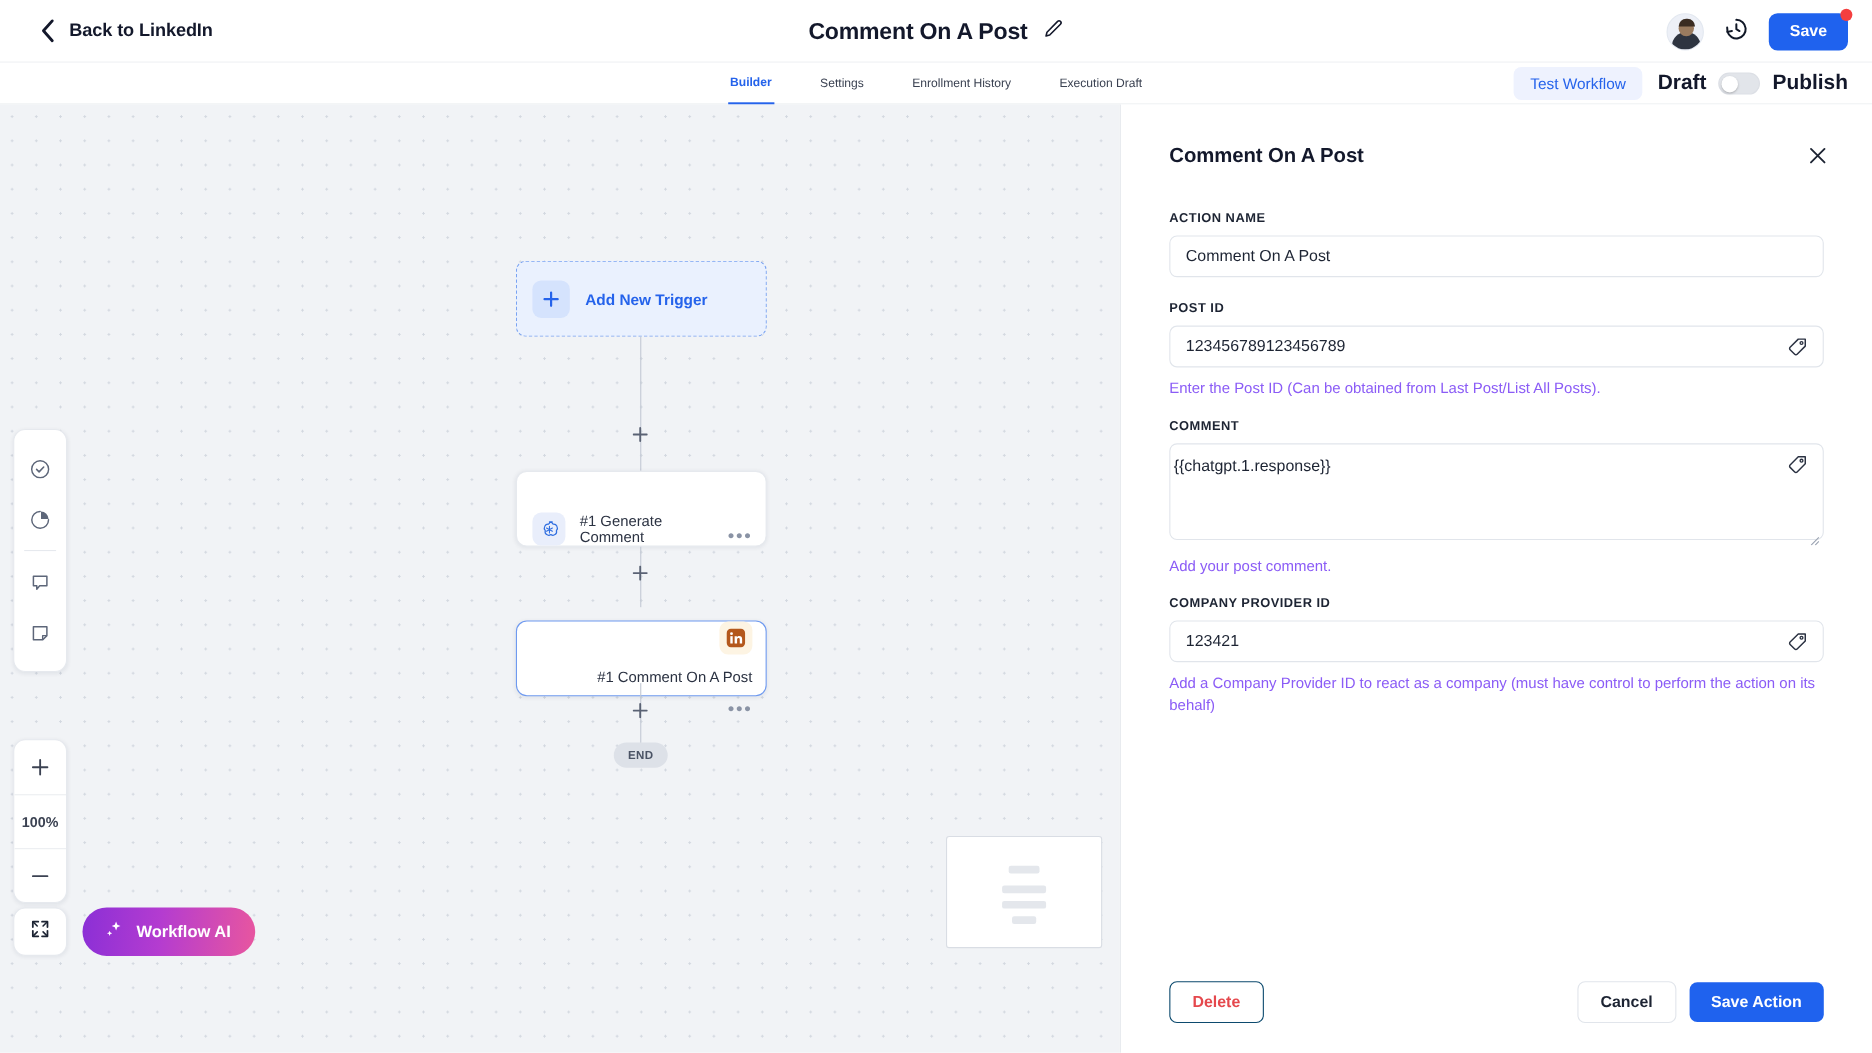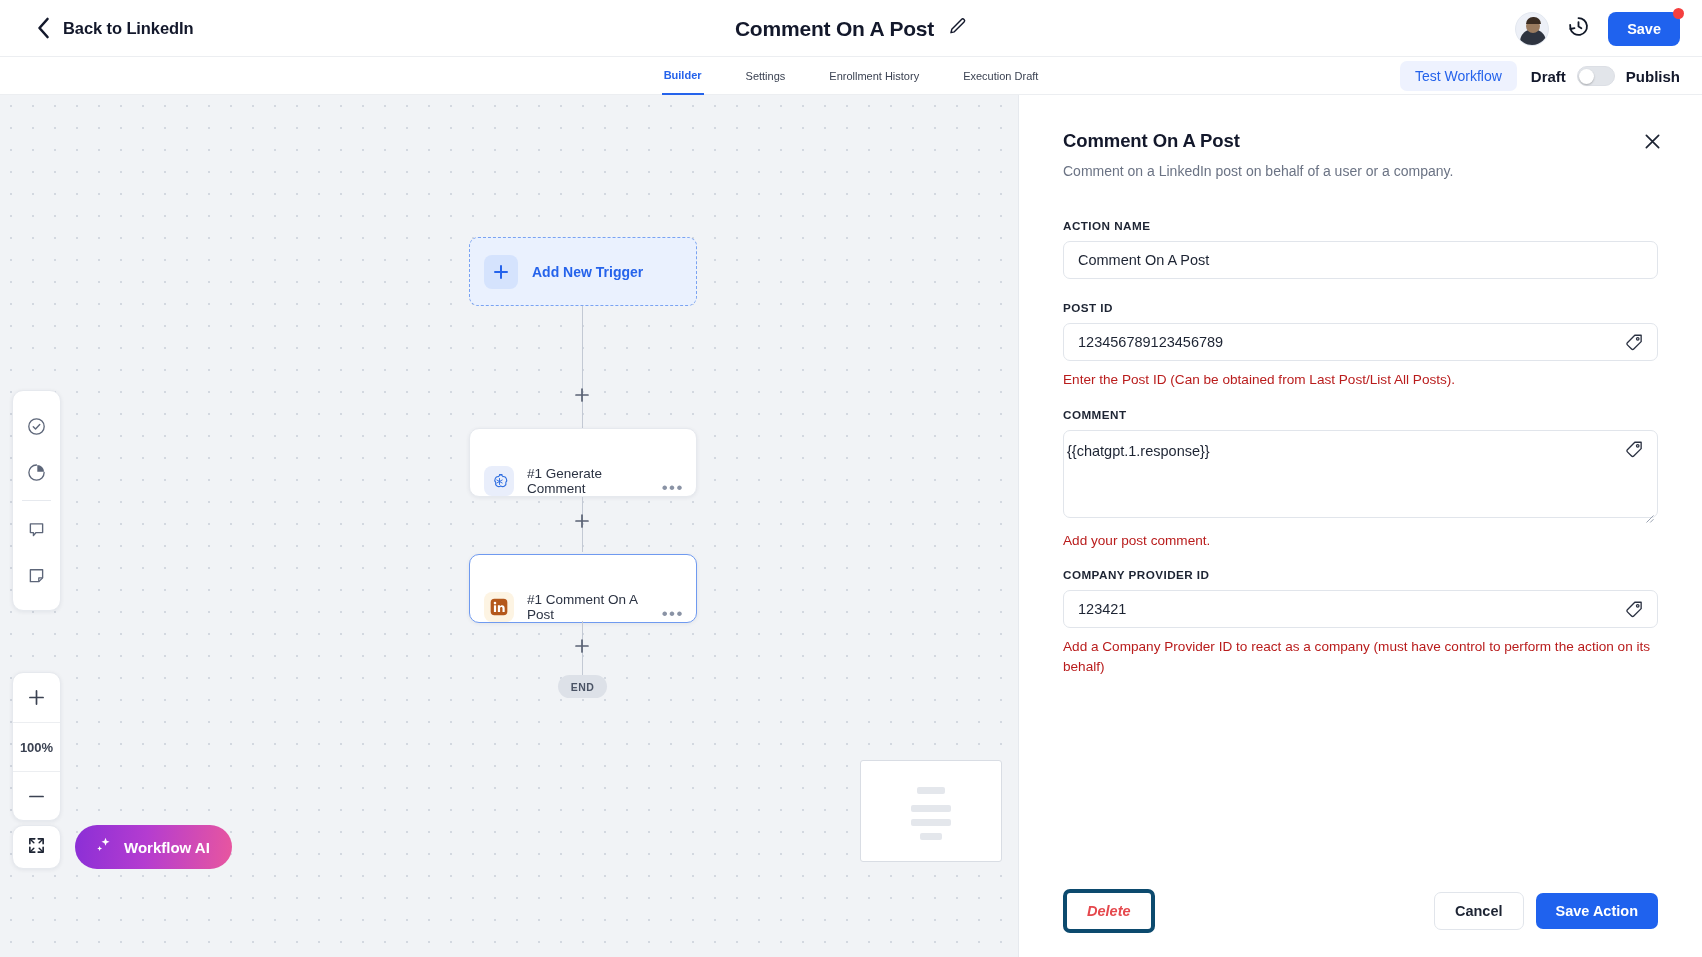--- a/index.html
+++ b/index.html
@@ -83,21 +83,21 @@
   .tabbar-right {
     position: absolute; right: 22px; top: 0; height: 38px;
     display: flex; align-items: center; gap: 14px;
   }
   .test-wf-btn {
     background: #eef2fe; color: #2563eb; font-size: 14px; font-weight: 400;
     border: none; border-radius: 7px; padding: 7px 15px; cursor: pointer;
     font-family: inherit;
   }
   .pub-toggle-group { display: flex; align-items: center; gap: 11px; }
-  .pub-label { font-size: 15px; font-weight: 700; color: #13182b; }
+  .pub-label { font-size: 19px; font-weight: 700; color: #13182b; }
   .switch {
     width: 38px; height: 20px; border-radius: 10px; background: #e2e5ea;
     position: relative; cursor: pointer; border: 1px solid #dcdfe5;
   }
   .switch .knob {
     position: absolute; left: 1.5px; top: 1.5px;
     width: 15px; height: 15px; border-radius: 50%; background: #fff;
     box-shadow: 0 1px 2px rgba(0,0,0,.25);
   }
 
@@ -124,21 +124,21 @@
   }
   .trig-label { font-size: 14px; font-weight: 600; color: #2563eb; }
 
   .node-card {
     position: absolute; left: 469px; width: 228px; height: 69px;
     background: #ffffff; border-radius: 10px;
     display: flex; align-items: flex-end; padding: 0 12px 0 14px; gap: 13px;
     cursor: pointer;
   }
   .node-gpt { top: 333px; border: 1px solid #e6e9ee; box-shadow: 0 1px 4px rgba(20,30,60,.07); }
-  .node-li  { top: 459px; border: 1.8px solid #6f9af0; box-shadow: 0 1px 4px rgba(20,30,60,.07); }
+  .node-li  { top: 469px; border: 1.8px solid #6f9af0; box-shadow: 0 1px 4px rgba(20,30,60,.07); flex-direction: column; }
 
   .node-icon-box {
     width: 30px; height: 30px; border-radius: 8px;
     display: flex; align-items: center; justify-content: center; flex: 0 0 auto;
   }
   .icon-gpt { background: #e9eefb; }
   .icon-li  { background: #fdf4e3; }
   .node-title { font-size: 13.5px; color: #2b3242; flex: 1 1 auto; }
   .node-dots { color: #8a93a5; font-size: 17px; letter-spacing: 1.5px; line-height: 1; cursor: pointer; }
 
@@ -244,33 +244,33 @@
     line-height: 1.4;
   }
   .tag-icon {
     position: absolute; right: 14px; top: 10px;
     width: 19px; height: 19px; cursor: pointer;
   }
   .resize-grip {
     position: absolute; right: 4px; bottom: 4px; width: 9px; height: 9px;
     pointer-events: none;
   }
-  .hint { margin-top: 9px; font-size: 13.6px; color: #b91c1c; line-height: 1.45; }
+  .hint { margin-top: 9px; font-size: 13.6px; color: #8b5cf6; line-height: 1.45; }
   .gap-lg { height: 22px; }
   .gap-md { height: 18px; }
 
   .panel-footer {
     position: absolute; left: 0; right: 0; bottom: 0; height: 92px;
     display: flex; align-items: center; padding: 0 44px; gap: 12px;
   }
   .btn {
     border-radius: 7px; font-size: 14.5px; font-weight: 600;
     font-family: inherit; cursor: pointer; padding: 10px 20px;
   }
-  .btn-delete { background: #fff; color: #e5484d; border: 4px solid #0c4a6e; font-style: italic; }
+  .btn-delete { background: #fff; color: #e5484d; border: 1px solid #0c4a6e; }
   .btn-cancel { background: #fff; color: #1d2433; border: 1px solid #e1e5eb; }
   .btn-save   { background: #1f62ee; color: #fff; border: none; font-weight: 700; }
   .footer-spacer { flex: 1 1 auto; }
 </style>
 </head>
 <body>
 
 <div class="topbar">
 
   <div class="back-link">
@@ -468,21 +468,20 @@
     <div class="mm-bar mm2"></div>
     <div class="mm-bar mm3"></div>
     <div class="mm-bar mm4"></div>
   </div>
 </div>
 
 <div class="panel">
 
   <div class="panel-head">
     <div class="panel-title">Comment On A Post</div>
-    <div class="panel-sub">Comment on a LinkedIn post on behalf of a user or a company.</div>
     <div class="panel-close">
       <svg width="17" height="17" viewBox="0 0 18 18" fill="none">
         <path d="M2.5 2.5l13 13M15.5 2.5l-13 13" stroke="#1d2433" stroke-width="1.8" stroke-linecap="round"></path>
       </svg>
     </div>
   </div>
 
   <div class="form">
 
     <div class="field">

